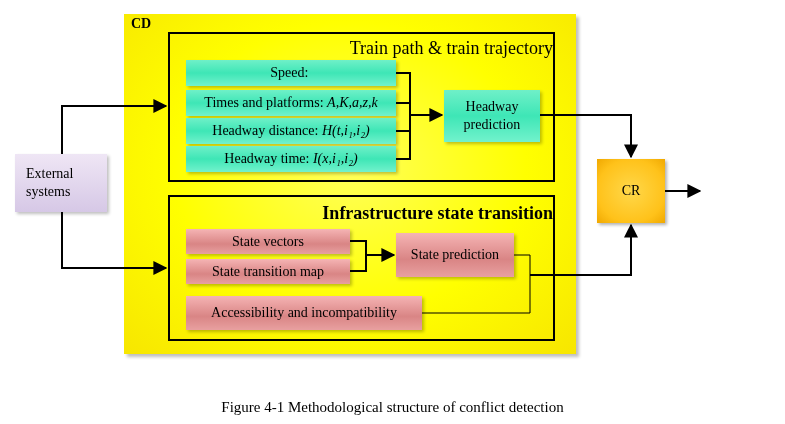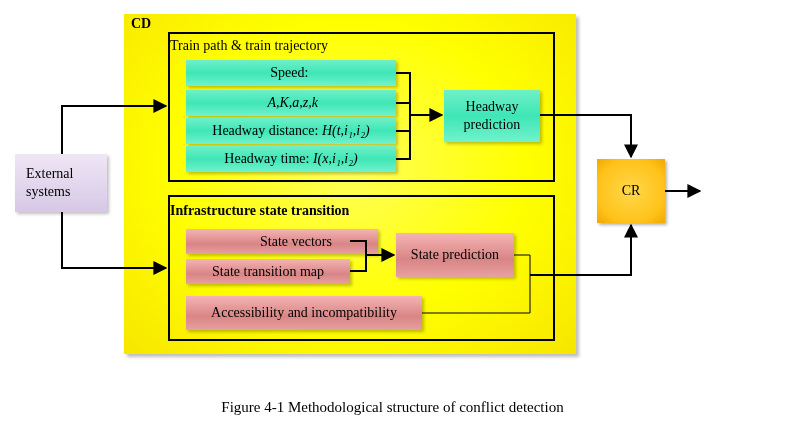--- a/index.html
+++ b/index.html
@@ -4,21 +4,21 @@
 <style>
   html, body { margin: 0; padding: 0; background: #ffffff; }
   body { width: 785px; height: 424px; position: relative; overflow: hidden;
          font-family: "Liberation Serif", "DejaVu Serif", serif; color: #000; }
   .abs { position: absolute; }
   .cd-panel { left: 124px; top: 14px; width: 452px; height: 340px;
     background: radial-gradient(ellipse at 50% 45%, #ffff5a 0%, #ffff00 55%, #f7e600 100%);
     box-shadow: 3px 3px 3px rgba(0,0,0,0.25); }
   .cd-label { left: 131px; top: 16px; font-weight: bold; font-size: 14px; }
   .frame { border: 2px solid #000; background: transparent; }
-  .frame-title { font-size: 14px; text-align: left; }
+  .frame-title { font-size: 18px; text-align: right; }
   .green { background: linear-gradient(to bottom, #6ff0c8 0%, #3ee6b6 50%, #72f2cc 100%);
            box-shadow: 2px 2px 3px rgba(0,0,0,0.25);
            display: flex; align-items: center; justify-content: center; font-size: 14px; white-space: nowrap; }
   .red { background: linear-gradient(to bottom, #f5b4b4 0%, #d98585 60%, #e8a0a0 100%);
          box-shadow: 2px 2px 3px rgba(0,0,0,0.25);
          display: flex; align-items: center; justify-content: center; font-size: 14px; white-space: nowrap; }
   .ext { left: 15px; top: 154px; width: 92px; height: 58px;
          background: linear-gradient(to bottom, #efe6f5, #d6c8e6);
          box-shadow: 2px 2px 3px rgba(0,0,0,0.25);
          display: flex; align-items: center; justify-content: center; text-align: left; font-size: 14px; line-height: 18px; }
@@ -37,36 +37,36 @@
 <div class="abs cd-panel"></div>
 <div class="abs cd-label">CD</div>
 
 <div class="abs frame" style="left:168px; top:32px; width:383px; height:146px;"></div>
 <div class="abs frame-title" style="left:170px; top:38px; width:383px;">Train path &amp; train trajectory</div>
 
 <div class="abs green" style="left:186px; top:60px; width:210px; height:26px;">
   <span>Speed: </span>&nbsp;
 </div>
 <div class="abs green" style="left:186px; top:90px; width:210px; height:26px;">
-  &nbsp;<i>A,K,a,z,k</i>
+  <span>Times and platforms: </span>&nbsp;<i>A,K,a,z,k</i>
 </div>
 <div class="abs green" style="left:186px; top:118px; width:210px; height:26px;">
   <span>Headway distance: </span>&nbsp;<i>H(t,i₁,i₂)</i>
 </div>
 <div class="abs green" style="left:186px; top:146px; width:210px; height:26px;">
   <span>Headway time: </span>&nbsp;<i>I(x,i₁,i₂)</i>
 </div>
 <div class="abs green" style="left:444px; top:90px; width:96px; height:52px;">
   <span class="traffic" style="display:block; width:80px;">Headway prediction</span>
 </div>
 
 <div class="abs frame" style="left:168px; top:195px; width:383px; height:142px;"></div>
 <div class="abs frame-title" style="left:170px; top:203px; width:383px;font-weight:bold;">Infrastructure state transition</div>
 
-<div class="abs red" style="left:186px; top:229px; width:164px; height:25px;padding-left:28px;">
+<div class="abs red" style="left:186px; top:229px; width:164px; height:25px;">
   <span>State vectors</span>
 </div>
 <div class="abs red" style="left:186px; top:259px; width:164px; height:25px;">
   <span>State transition map</span>
 </div>
 <div class="abs red" style="left:186px; top:296px; width:236px; height:34px;">
   <span>Accessibility and incompatibility</span>
 </div>
 <div class="abs red" style="left:396px; top:233px; width:118px; height:44px;">
   <span>State prediction</span>

